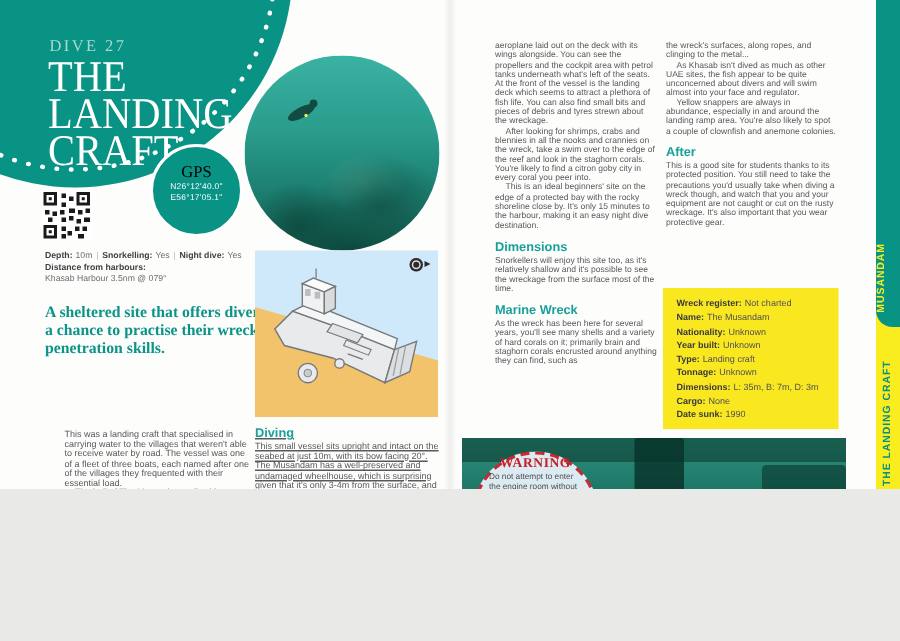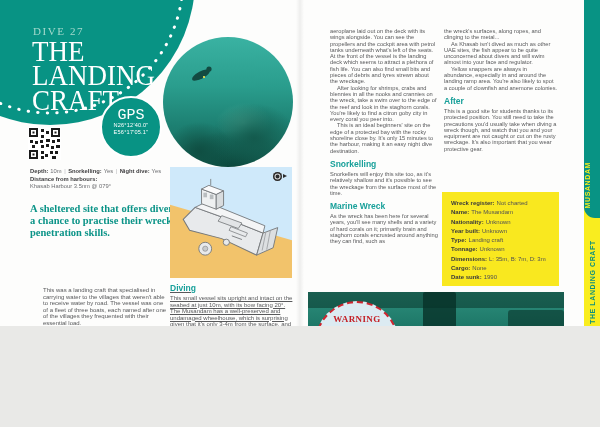--- a/index.html
+++ b/index.html
@@ -15,21 +15,21 @@
          font-size:27px;line-height:23px;transform:scaleY(1.08);transform-origin:top left;}
   #photo-circle{left:163px;top:37px;width:130px;height:130px;border-radius:50%;overflow:hidden;
     background:
       radial-gradient(55% 45% at 70% 78%, #135a4d 0%, rgba(18,86,74,0) 60%),
       radial-gradient(40% 35% at 28% 88%, #0f4e42 0%, rgba(15,78,66,0) 65%),
       radial-gradient(70% 40% at 55% 100%, #0c463b 0%, rgba(13,74,62,0) 70%),
       radial-gradient(30% 22% at 62% 66%, #3f9f8d 0%, rgba(63,159,141,0) 70%),
       linear-gradient(180deg,#3ab2a2 0%,#2a9d8d 38%,#1d8072 68%,#156759 100%);}
   #gps-circle{left:100px;top:96px;width:62px;height:62px;border-radius:50%;background:#089384;
       border:2.5px solid #ffffff;box-sizing:border-box;text-align:center;}
-  #gps-label{display:block;margin-top:11px;color:#ffffff;font-family:Liberation Mono, monospace;font-size:15px;line-height:13px;}
+  #gps-label{display:block;margin-top:11px;color:#000000;font-family:Liberation Serif, serif;font-size:11px;line-height:13px;}
   .gps-coord{display:block;color:#ffffff;font-size:5.6px;line-height:7.2px;letter-spacing:.2px;}
   #qr{left:28px;top:127px;width:33px;height:33px;}
   
   #stats{left:30px;top:168px;width:160px;font-size:5.8px;line-height:7.6px;color:#6d6e71;}
   #stats b{color:#414042;margin-right:2px;}
   #stats .sep{margin:0 2.5px;color:#b5b6b8;}
   #intro{left:30px;top:203px;width:150px;color:#0c9488;font-family:"Liberation Serif",serif;
          font-weight:bold;font-size:10.5px;line-height:12px;}
   .body-col{font-size:6px;line-height:6.5px;color:#58595b;text-align:left;}
   .body-col p{margin:0;}
@@ -63,21 +63,21 @@
                  linear-gradient(180deg,#2f9482 0%,#1b7263 45%,#0d4e41 100%);}
   .ph-shape{position:absolute;}
   #ph-beam{left:0;top:0;width:100%;height:16%;background:rgba(6,45,36,.5);}
   #ph-pillar{left:45%;top:0;width:13%;height:100%;background:rgba(7,48,38,.78);border-radius:2px;}
   #ph-right{right:0;top:18%;width:22%;height:42%;background:rgba(8,52,42,.6);border-radius:3px;}
   #ph-diver{left:14%;top:32%;width:17%;height:34%;background:rgba(6,40,32,.8);border-radius:45% 55% 50% 50%;}
   #ph-mound{left:-5%;bottom:-28%;width:110%;height:55%;background:radial-gradient(50% 60% at 50% 40%, #2c8a75 0%, rgba(44,138,117,0) 75%);}
   #photo-caption{position:absolute;right:6px;bottom:5px;color:#e9f3ef;font-size:5.4px;font-style:italic;}
   #warning{left:315px;top:301px;width:84px;height:84px;border-radius:50%;background:#dcebf2;
            border:2px dashed #cf2630;box-sizing:border-box;text-align:center;}
-  #warning-head{margin-top:11px;color:#c42127;font-family:"Liberation Serif",serif;
+  #warning-head{color:#c42127;font-family:"Liberation Serif",serif;
                 font-weight:bold;font-size:9px;letter-spacing:.4px;line-height:10px;}
   #warning-text{margin:2px auto 0 auto;width:62px;font-size:5.5px;line-height:6.6px;color:#4d4e50;text-align:left;}
   
   #tab-yellow{left:584px;top:150px;width:16px;height:277px;background:#f9ed1f;}
   #tab-teal{left:584px;top:0;width:16px;height:218px;background:#089384;border-bottom-left-radius:11px;}
   .vtext{writing-mode:vertical-rl;transform:rotate(180deg);font-weight:bold;letter-spacing:.6px;
          font-size:7px;white-space:nowrap;}
   #tab-region-label{position:absolute;left:0;bottom:10px;width:16px;text-align:center;color:#f9ed1f;}
   #tab-site-label{position:absolute;left:584px;top:222px;width:16px;height:120px;color:#0a8f80;
                   display:flex;align-items:center;justify-content:center;}
@@ -207,21 +207,21 @@
 
   <div class="abs footer-txt" style="left:16px;top:407px;">70</div>
   <div class="abs footer-txt" style="left:248px;top:409px;">UAE Diving</div>
 
   <div class="abs" id="gutter"></div>
 
   <div class="abs body-col rp" id="rcol1">
     <p>aeroplane laid out on the deck with its wings alongside. You can see the propellers and the cockpit area with petrol tanks underneath what's left of the seats. At the front of the vessel is the landing deck which seems to attract a plethora of fish life. You can also find small bits and pieces of debris and tyres strewn about the wreckage.</p>
     <p>After looking for shrimps, crabs and blennies in all the nooks and crannies on the wreck, take a swim over to the edge of the reef and look in the staghorn corals. You're likely to find a citron goby city in every coral you peer into.</p>
     <p>This is an ideal beginners' site on the edge of a protected bay with the rocky shoreline close by. It's only 15 minutes to the harbour, making it an easy night dive destination.</p>
-    <h3 class="sec-head sec-gap">Snorkelling</h3>
+    <h3 class="sec-head sec-gap">Dimensions</h3>
     <p style="text-indent:0;">Snorkellers will enjoy this site too, as it's relatively shallow and it's possible to see the wreckage from the surface most of the time.</p>
     <h3 class="sec-head sec-gap">Marine Wreck</h3>
     <p style="text-indent:0;">As the wreck has been here for several years, you'll see many shells and a variety of hard corals on it; primarily brain and staghorn corals encrusted around anything they can find, such as</p>
   </div>
 
   <div class="abs body-col rp" id="rcol2">
     <p>the wreck's surfaces, along ropes, and clinging to the metal...</p>
     <p>As Khasab isn't dived as much as other UAE sites, the fish appear to be quite unconcerned about divers and will swim almost into your face and regulator.</p>
     <p>Yellow snappers are always in abundance, especially in and around the landing ramp area. You're also likely to spot a couple of clownfish and anemone colonies.</p>
     <h3 class="sec-head sec-gap">After</h3>

